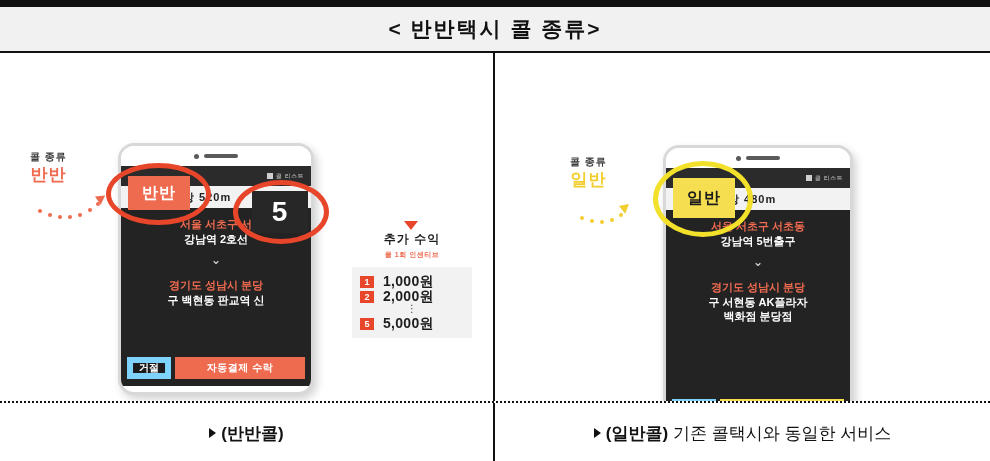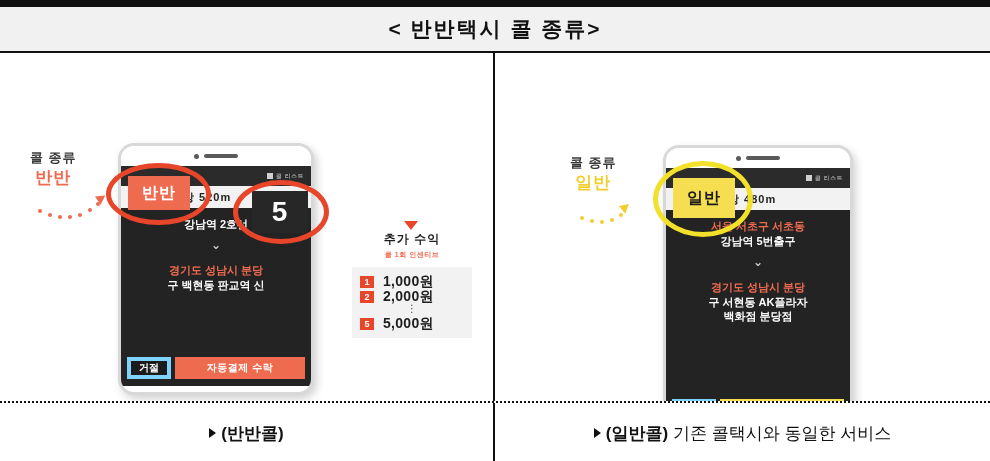--- a/index.html
+++ b/index.html
@@ -23,21 +23,21 @@
     white-space:nowrap;
   }
 
   
   .columns{display:flex;height:348px;}
   .col{position:relative;width:495px;height:348px;box-sizing:border-box;overflow:hidden;}
   .col.left{border-right:2px solid #111111;}
 
   
   .callout{position:absolute;text-align:center;line-height:1.15;}
-  .callout .kind{font-size:13px;font-weight:bold;color:#3a3a3a;letter-spacing:1px;}
+  .callout .kind{font-size:10px;font-weight:bold;color:#3a3a3a;letter-spacing:1px;}
   .callout .val{font-size:17px;font-weight:bold;letter-spacing:1px;margin-top:2px;}
   .callout.left-c{left:30px;top:98px;}
   .callout.left-c .val{color:#ef6b50;}
   .callout.right-c{left:75px;top:103px;}
   .callout.right-c .val{color:#f2cf31;}
 
   .dots{position:absolute;}
   .dot{position:absolute;width:4px;height:4px;border-radius:50%;}
   .dot.o{background:#ef6b50;}
   .dot.y{background:#f2cf31;}
@@ -77,21 +77,21 @@
   .dist-txt{font-size:11px;font-weight:bold;color:#222;letter-spacing:1px;}
 
   .addr{padding:9px 6px 0;text-align:center;}
   .addr .ln{font-size:11px;font-weight:bold;line-height:1.35;letter-spacing:0px;}
   .addr .org{color:#ef6b50;}
   .addr .wht{color:#ffffff;}
   .chev{color:#cfcfcf;font-size:12px;text-align:center;margin:6px 0 2px;font-weight:bold;}
 
   .btnrow{position:absolute;left:6px;right:6px;bottom:7px;display:flex;gap:4px;}
   .btn-reject{
-    width:44px;height:22px;background:#1b1b1b;border:4px solid #7dd3fc;
+    width:44px;height:22px;background:#1b1b1b;border:6px solid #7dd3fc;
     color:#ffffff;font-size:10px;font-weight:bold;
     display:flex;align-items:center;justify-content:center;box-sizing:border-box;
   }
   .btn-accept{
     flex:1;height:22px;color:#ffffff;font-size:10px;font-weight:bold;
     display:flex;align-items:center;justify-content:center;letter-spacing:.5px;
   }
   .btn-accept.o{background:#ef6b50;}
   .btn-accept.y{background:#f5de50;color:#2a2a2a;}
 
@@ -182,20 +182,21 @@
         </div>
         <div class="screen">
           <div class="scr-head">
             <div class="lst-ico"></div>
             <div class="lst-txt">콜 리스트</div>
           </div>
           <div class="dist-bar">
             <div class="dist-txt">장 520m</div>
           </div>
           <div class="addr">
+            <div class="ln org">서울 서초구 서</div>
             <div class="ln wht">강남역 2호선</div>
           </div>
           <div class="chev">⌄</div>
           <div class="addr">
             <div class="ln org">경기도 성남시 분당</div>
             <div class="ln wht">구 백현동 판교역 신</div>
           </div>
           <div class="btnrow">
             <div class="btn-reject">거절</div>
             <div class="btn-accept o">자동결제 수락</div>

